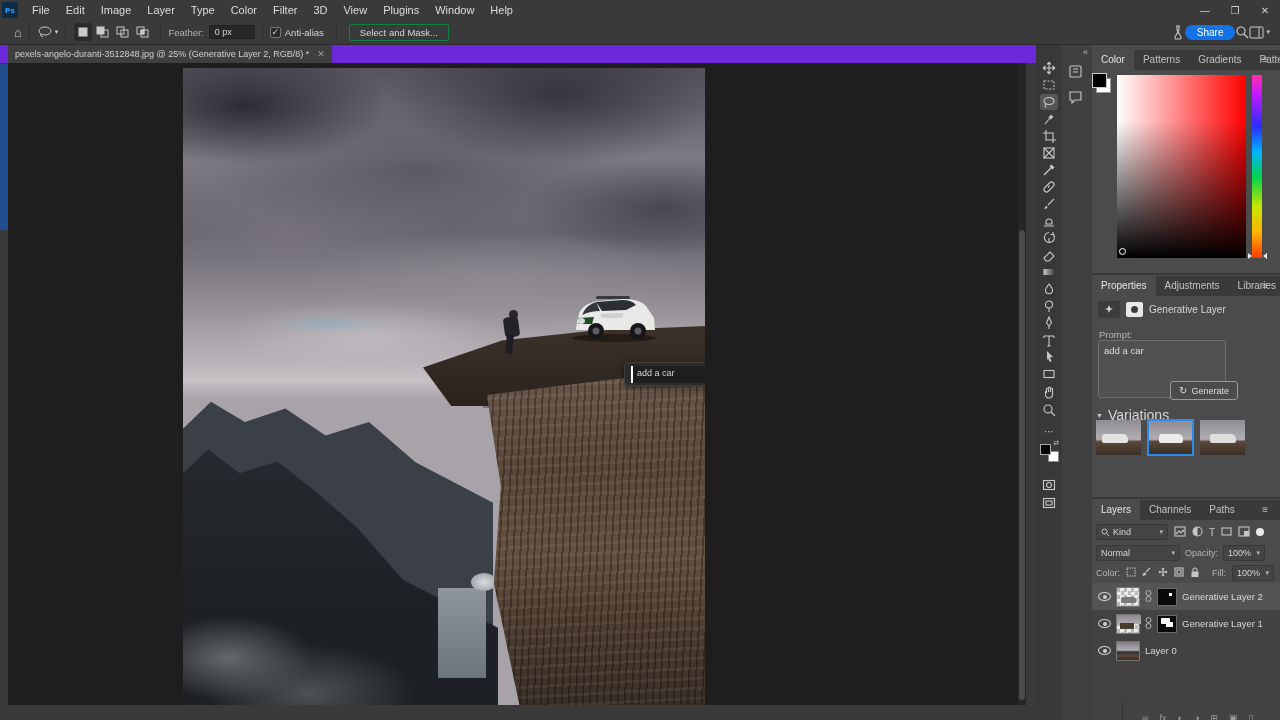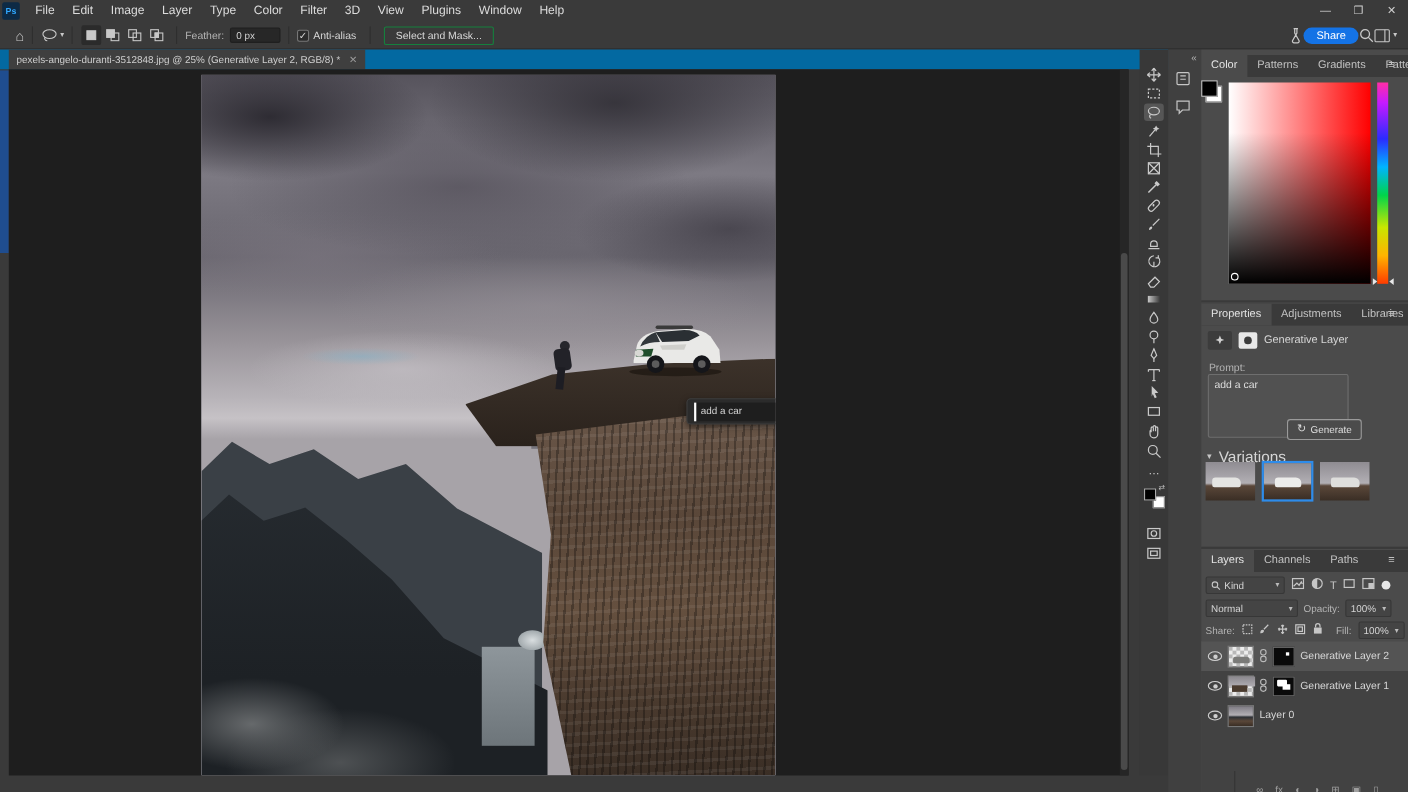--- a/index.html
+++ b/index.html
@@ -27,21 +27,21 @@
   .mode-btn svg { stroke:#c9c9c9; fill:none; stroke-width:1; }
   .mode-btn.active { background:#2b2b2b; border-radius:2px; }
   .field { background:#272727; border:1px solid #1f1f1f; border-radius:2px; color:#d4d4d4;
     font-size:9px; padding:1px 5px; }
   .checkbox { width:11px; height:11px; background:#2b2b2b; border:1px solid #777; border-radius:2px;
     color:#d8d8d8; font-size:9px; line-height:9px; text-align:center; margin-right:4px; }
   .opt-btn { border:1px solid #15803d; border-radius:2px; color:#d8d8d8; font-size:9.5px; padding:2px 10px; }
   #share-btn { background:#1473e6; color:#fff; font-size:10px; border-radius:9px; padding:2px 12px; }
 
   
-  #tabbar { left:0; top:45px; width:1062px; height:18px; background:#0369a1; }
+  #tabbar { left:0; top:45px; width:1062px; height:18px; background:#6d28d9; }
   #doc-tab { position:absolute; left:8px; top:0; height:18px; background:#3f3f3f; display:flex; align-items:center;
     padding:0 7px; color:#cfcfcf; font-size:9px; }
   #doc-tab .close { margin-left:8px; color:#9b9b9b; font-size:9px; }
   .collapse-arrows { color:#b9b9b9; font-size:9px; }
 
   
   #canvas { left:8px; top:63px; width:1018px; height:642px; background:#1e1e1e; overflow:hidden; }
   #photo { position:absolute; left:175px; top:5px; width:522px; height:637px; overflow:hidden; background:#8f8c94; }
   .ph { position:absolute; }
 
@@ -522,21 +522,21 @@
           <span class="car">▾</span>
       </div>
       <span class="txt dim" style="font-size:9px">Opacity:</span>
       <div class="drop" style="width:42px">
         <span>100%</span>
           <span class="car">▾</span>
       </div>
     </div>
 
     <div class="abs" style="left:4px;top:520px;display:flex;align-items:center;gap:6px">
-      <span class="txt dim" style="font-size:9px">Share:</span>
+      <span class="txt dim" style="font-size:9px">Color:</span>
       <span class="mini-ico"><svg width="10" height="10">
             <rect x="1" y="1" width="8" height="8" stroke-dasharray="1.5 1"></rect>
           </svg></span>
       <span class="mini-ico"><svg width="10" height="10">
             <path d="M8 1L4 5M3 6c-1 0-1.7 1-1.7 2.2C2.5 8.2 3.5 7.5 3.5 6.5z" fill="#c6c6c6"></path>
           </svg></span>
       <span class="mini-ico"><svg width="10" height="10">
             <path d="M5 1v8M1 5h8M5 1L3.8 2.3M5 1l1.2 1.3M1 5l1.3-1.2M1 5l1.3 1.2M9 5L7.7 3.8M9 5L7.7 6.2M5 9L3.8 7.7M5 9l1.2-1.3"></path>
           </svg></span>
       <span class="mini-ico"><svg width="10" height="10">

